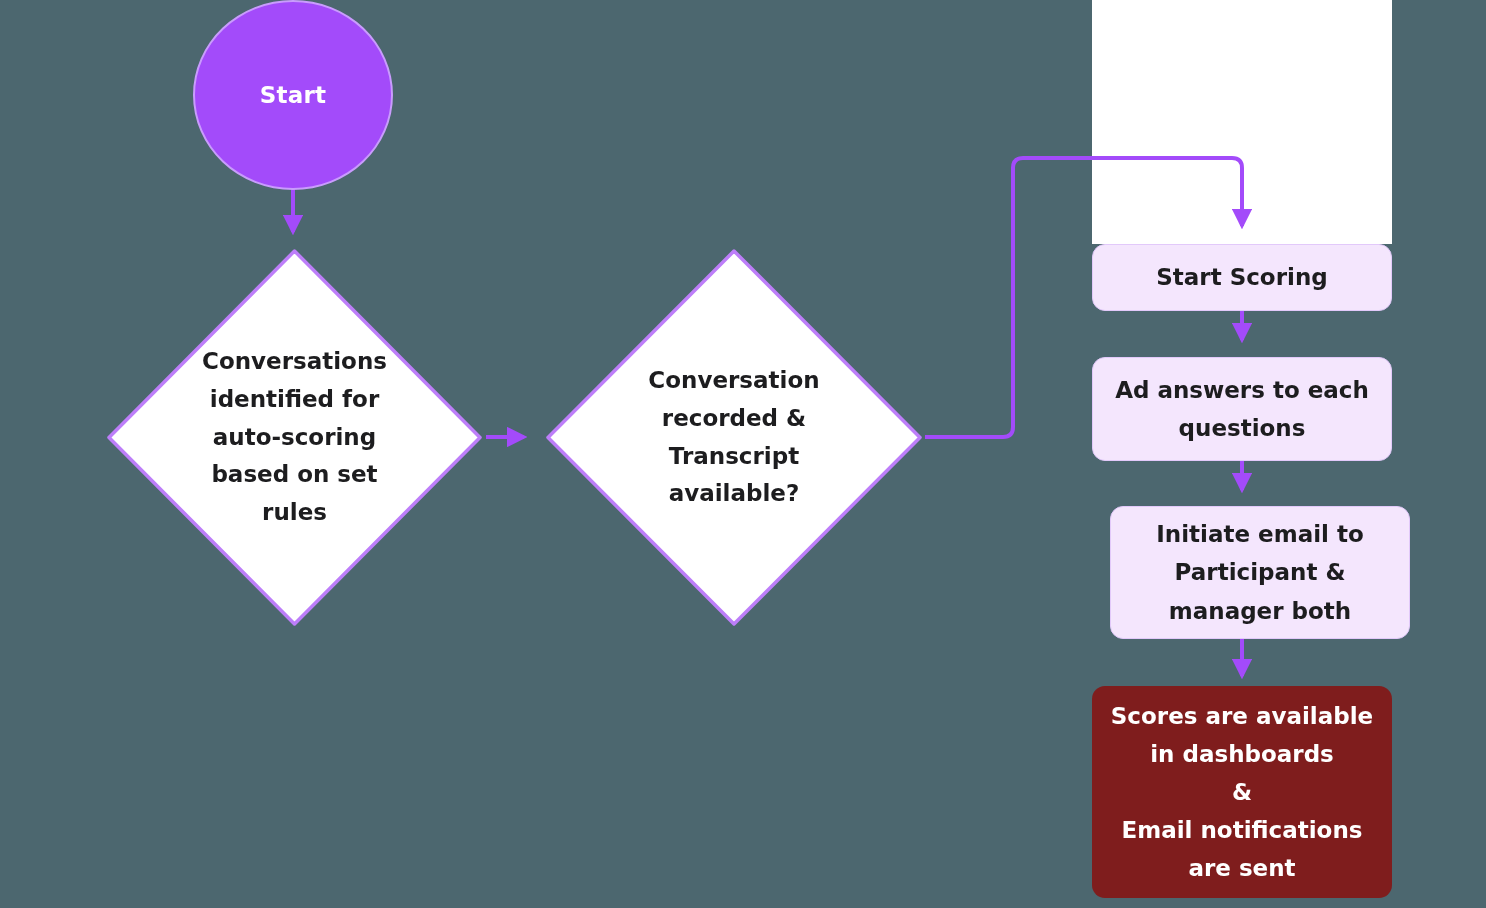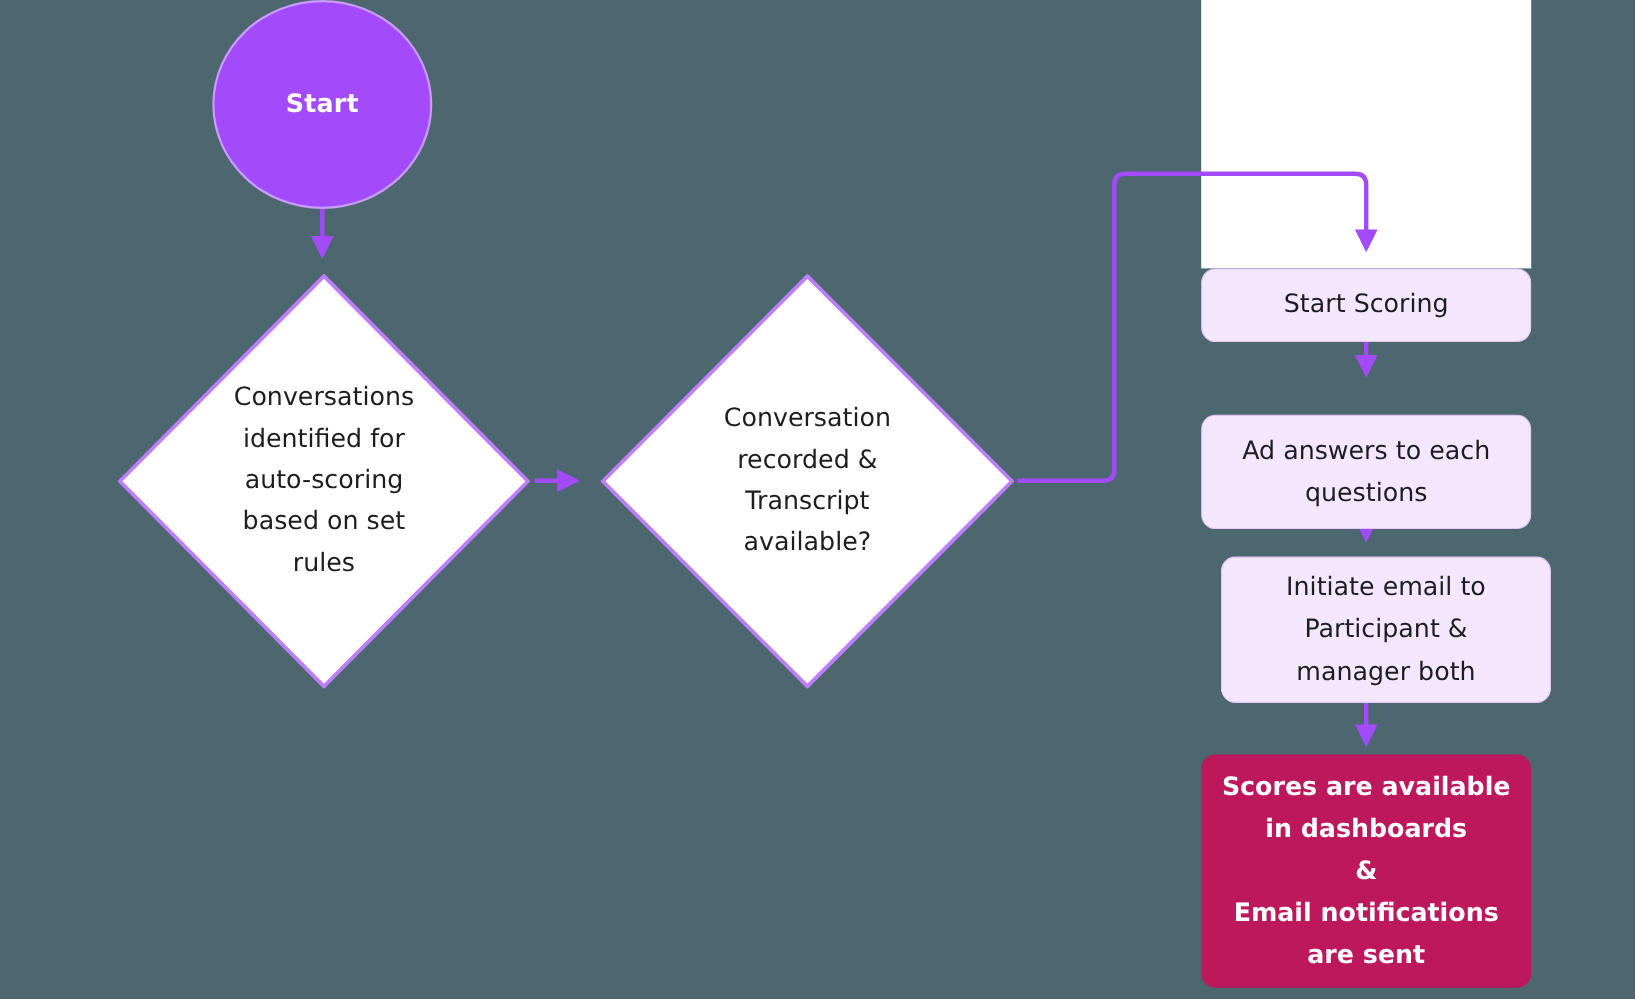--- a/index.html
+++ b/index.html
@@ -37,20 +37,21 @@
 
   
   .node {
     position: absolute;
     box-sizing: border-box;
     display: flex;
     align-items: center;
     justify-content: center;
     text-align: center;
     z-index: 4;
+    font-weight: bold;
   }
 
   
   .node-circle {
     border-radius: 50%;
     background: #a34bfa;
     border: 2px solid #c99cfd;
     color: #ffffff;
     font-weight: bold;
     font-size: 23px;
@@ -87,21 +88,21 @@
     color: #1d1d1f;
     font-size: 23px;
     line-height: 1.66;
     white-space: pre-line;
     padding: 4px 12px;
   }
 
   
   .node-box-strong {
     border-radius: 13px;
-    background: #be185d;
+    background: #7f1d1d;
     border: none;
     color: #ffffff;
     font-weight: bold;
     font-size: 23px;
     line-height: 1.66;
     white-space: pre-line;
     padding: 4px 12px;
   }
 </style>
 </head>
@@ -154,21 +155,21 @@
     <span class="dia-label">Conversation
 recorded &amp;
 Transcript
 available?</span>
   </div>
 
   <div class="node node-box" style="left:1092px; top:244px; width:300px; height:67px;">
     <span>Start Scoring</span>
   </div>
 
-  <div class="node node-box" style="left:1092px; top:357px; width:300px; height:104px;margin-top:20px;">
+  <div class="node node-box" style="left:1092px; top:357px; width:300px; height:104px;">
     <span>Ad answers to each
 questions</span>
   </div>
 
   <div class="node node-box" style="left:1092px; top:506px; width:300px; height:133px;margin-left:18px;">
     <span>Initiate email to
 Participant &amp;
 manager both</span>
   </div>
 

